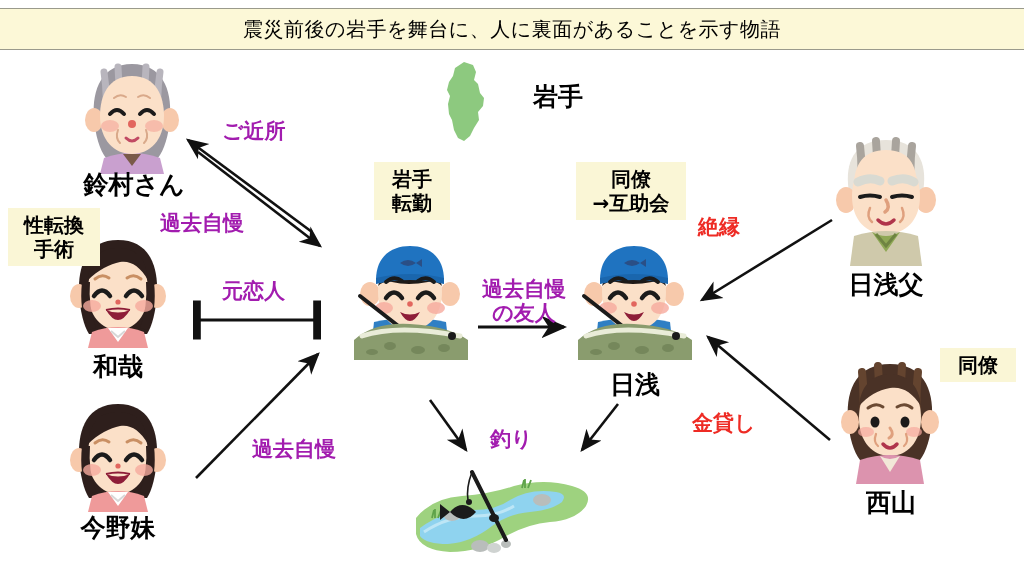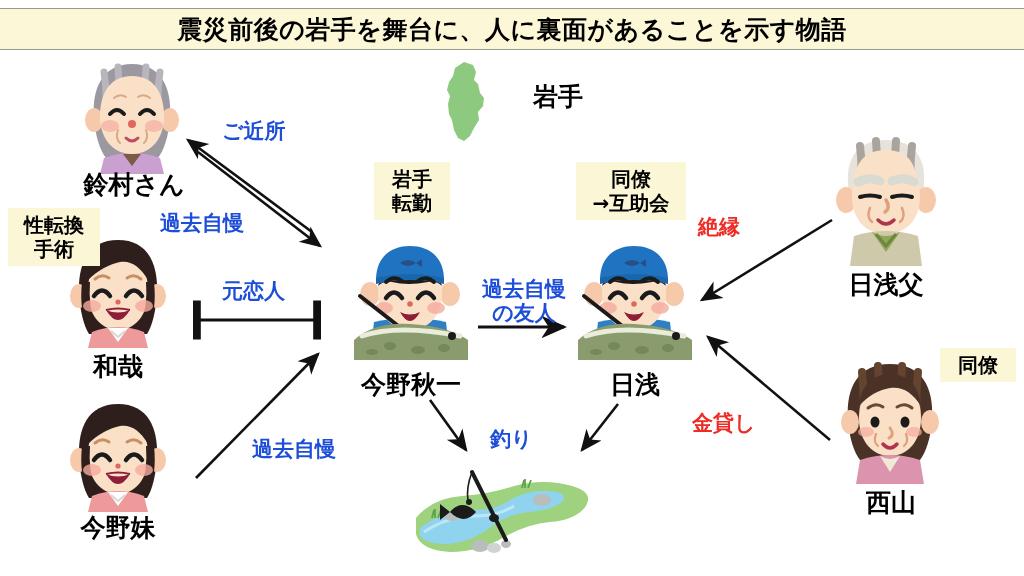--- a/index.html
+++ b/index.html
@@ -15,31 +15,31 @@
   }
   
   .banner{
     position:absolute;left:0;top:8px;width:1024px;height:40px;
     background:#FCF8D7;
     border-top:1.5px solid #9a9a8c;
     border-bottom:1.5px solid #9a9a8c;
     display:flex;align-items:center;justify-content:center;
   }
   .banner-text{
-    font-size:25px;font-weight:bold;color:#000;letter-spacing:0.5px;
+    font-size:20px;font-weight:normal;color:#000;letter-spacing:0.5px;
     white-space:nowrap;
   }
   
   .pname{
     position:absolute;text-align:center;font-weight:bold;color:#000;
     font-size:25px;white-space:nowrap;
   }
   
   .rlabel{
-    position:absolute;font-weight:bold;color:#1d4ed8;font-size:21px;
+    position:absolute;font-weight:bold;color:#a21caf;font-size:21px;
     white-space:nowrap;line-height:1.12;text-align:center;
   }
   .rlabel.red{color:#EE2B24;}
   
   .tag{
     position:absolute;background:#FAF6D6;color:#000;font-weight:bold;
     font-size:20px;line-height:1.2;text-align:center;
     padding:5px 7px;white-space:nowrap;
   }
   
@@ -380,21 +380,20 @@
       <line x1="618" y1="404" x2="582" y2="450" stroke="#111111" stroke-width="2.6" marker-end="url(#ah)"></line>
     </g>
   </svg>
 
   <div class="pname" style="left:54px;top:168px;width:160px;">鈴村さん</div>
 
   <div class="pname" style="left:58px;top:350px;width:120px;">和哉</div>
 
   <div class="pname" style="left:48px;top:511px;width:140px;">今野妹</div>
 
-  <div class="pname" style="left:338px;top:368px;width:146px;">今野秋一</div>
 
   <div class="pname" style="left:588px;top:368px;width:94px;">日浅</div>
 
   <div class="pname" style="left:836px;top:486px;width:110px;">西山</div>
 
   <div class="pname" style="left:824px;top:268px;width:124px;">日浅父</div>
 
   <div class="pname" style="left:508px;top:80px;width:100px;">岩手</div>
 
   <div class="tag" style="left:8px;top:208px;width:78px;">

